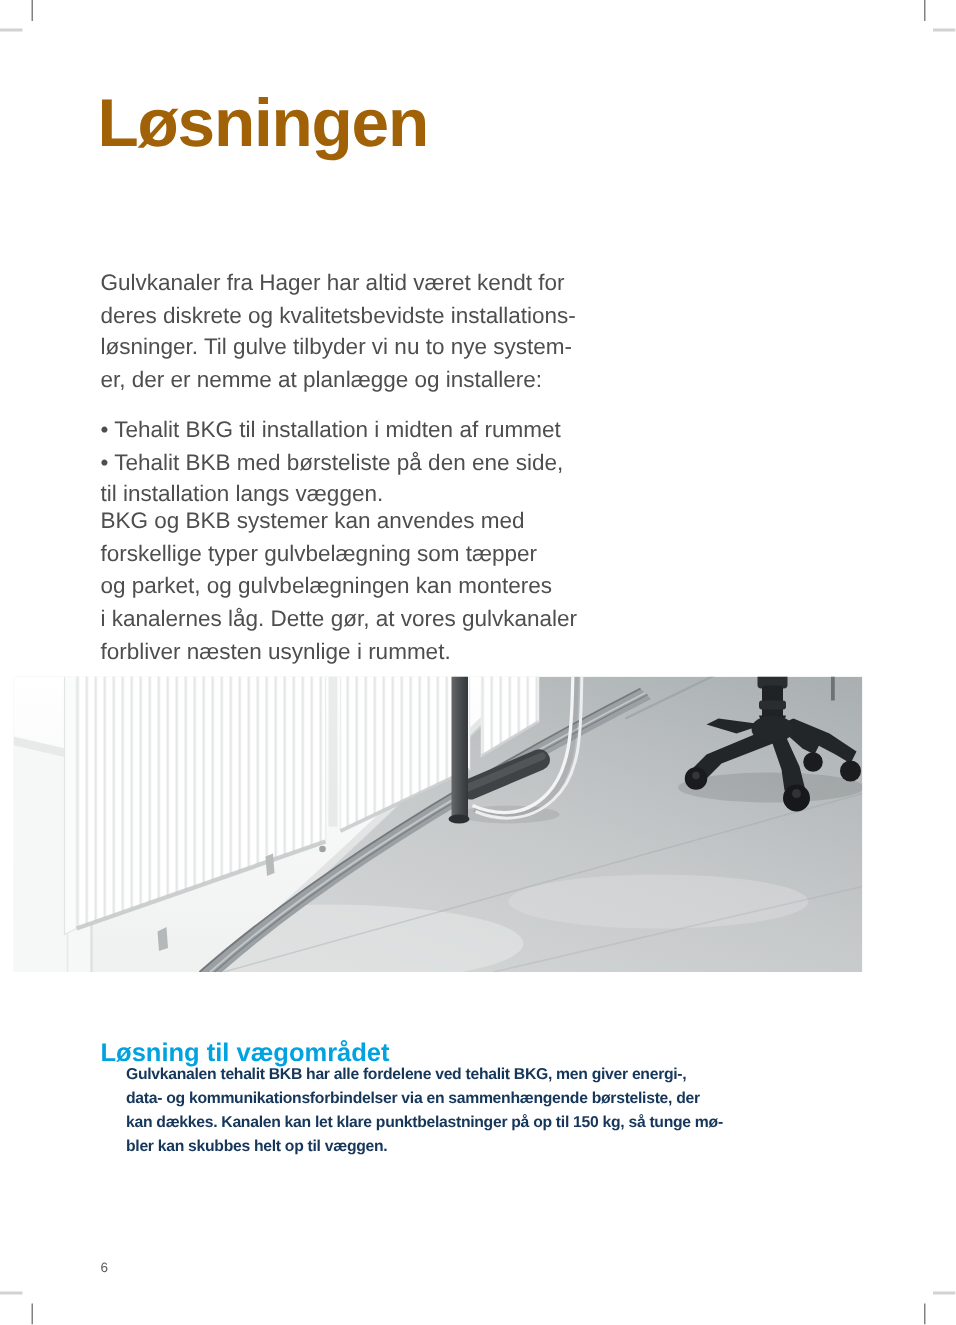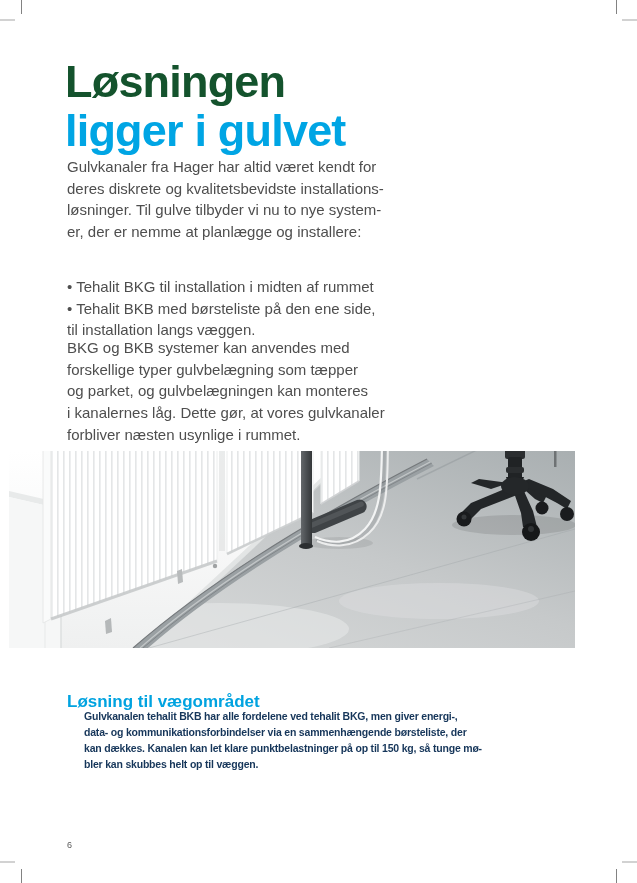--- a/index.html
+++ b/index.html
@@ -8,27 +8,27 @@
     background:#ffffff;
     font-family:"Liberation Sans","DejaVu Sans",sans-serif;
   }
   
   .crop{position:absolute;}
   .crop.v{width:1px;height:14px;background:#828282;}
   .crop.h{width:15px;height:2px;background:#d2d2d2;}
   
   .headline{position:absolute;left:65px;top:57px;margin:0;font-weight:bold;
     font-size:45px;line-height:49px;letter-spacing:-0.8px;}
-  .headline .l1{display:block;color:#14532d;}
+  .headline .l1{display:block;color:#a16207;}
   .headline .l2{display:block;color:#00a5e4;}
   
   .lines{white-space:pre-line;}
   .copy{position:absolute;left:67px;width:480px;margin:0;
     font-size:15px;line-height:21.7px;color:#4e4e4e;}
-  .copy.p1{top:156px;}
+  .copy.p1{top:178px;}
   .copy.bullets{top:276px;}
   .copy.p2{top:337px;}
   
   .photo{position:absolute;left:9px;top:451px;width:566px;height:197px;overflow:hidden;}
   
   .sol-head{position:absolute;left:67px;top:692px;margin:0;
     font-size:17px;line-height:20px;font-weight:bold;color:#00a3e0;}
   .sol-body{position:absolute;left:67px;top:691px;width:500px;margin:17px;
     font-size:10.5px;line-height:16px;font-weight:bold;color:#16365a;letter-spacing:-0.2px;}
   .page-num{position:absolute;left:67px;top:840px;font-size:9px;color:#5a5a5a;}
@@ -40,21 +40,20 @@
 <div class="crop h" style="left:0;top:19px;"></div>
 <div class="crop v" style="left:616px;top:0;"></div>
 <div class="crop h" style="left:622px;top:19px;"></div>
 <div class="crop h" style="left:0;top:861px;"></div>
 <div class="crop v" style="left:21px;top:869px;"></div>
 <div class="crop h" style="left:622px;top:861px;"></div>
 <div class="crop v" style="left:616px;top:869px;"></div>
 
 <h1 class="headline">
   <span class="l1">Løsningen</span>
-  <span class="l2">ligger i gulvet</span>
 </h1>
 
 <p class="copy p1 lines">Gulvkanaler fra Hager har altid været kendt for
 deres diskrete og kvalitetsbevidste installations-
 løsninger. Til gulve tilbyder vi nu to nye system-
 er, der er nemme at planlægge og installere:</p>
 <p class="copy bullets lines">• Tehalit BKG til installation i midten af rummet
 • Tehalit BKB med børsteliste på den ene side,
 til installation langs væggen.</p>
 <p class="copy p2 lines">BKG og BKB systemer kan anvendes med

